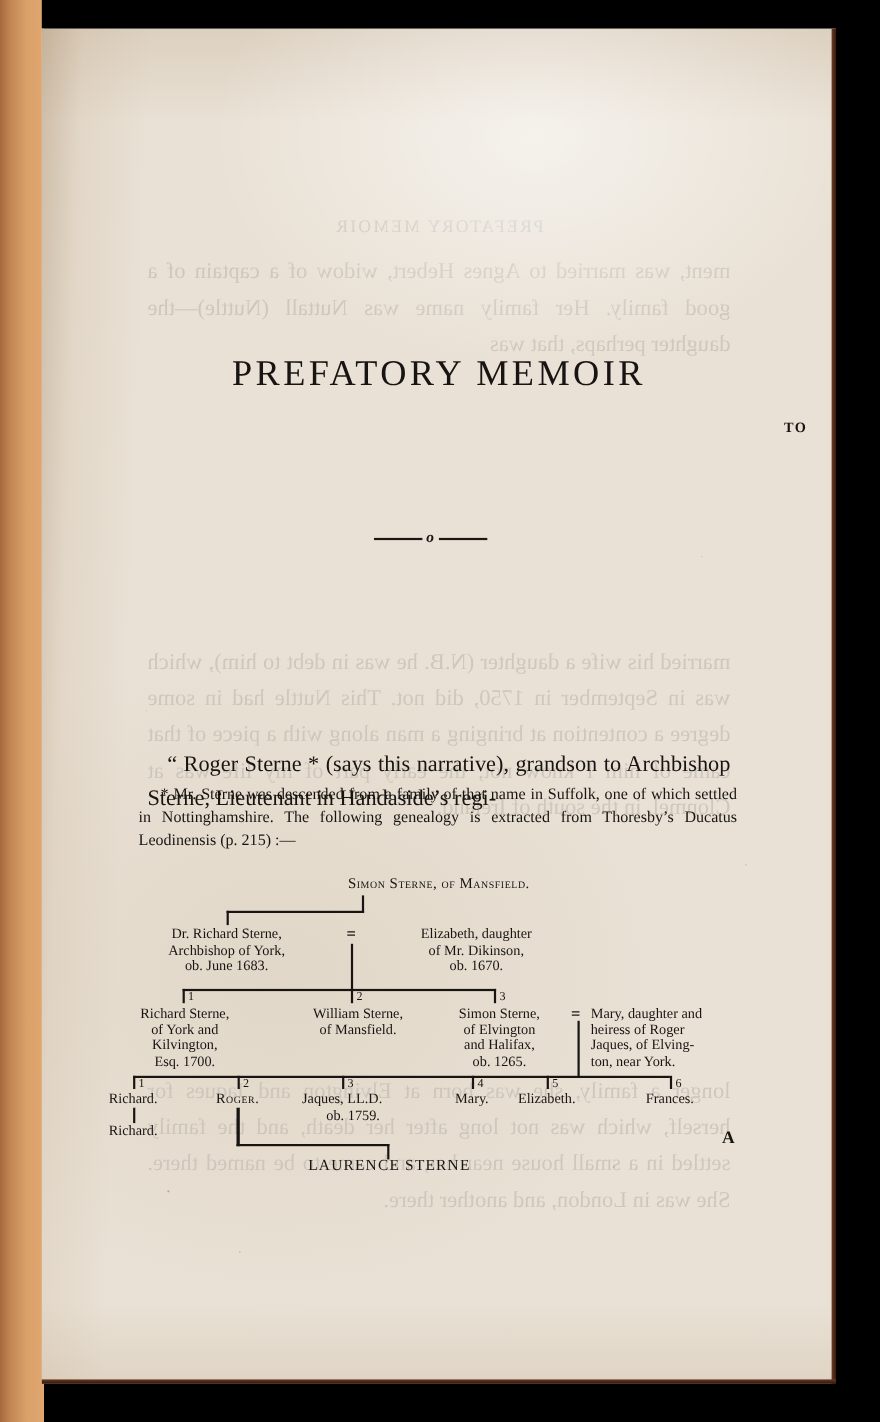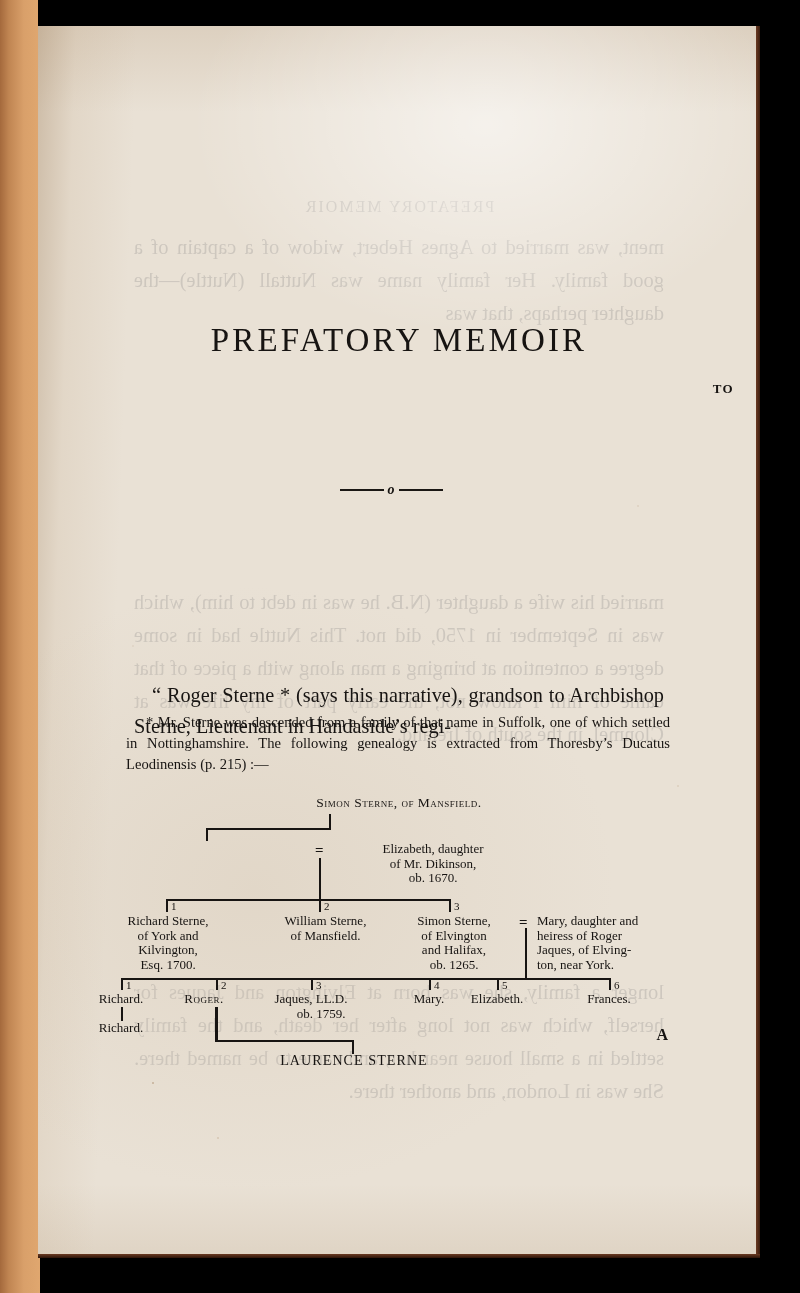--- a/index.html
+++ b/index.html
@@ -123,20 +123,25 @@
         </div>
 
       <div class="tree">
 
         <div class="lbl c scaps" style="left:161px;top:18px;width:400px;font-size:13.5px;">Simon Sterne, of Mansfield.</div>
         <div class="vl" style="left:291px;top:36px;height:16px;"></div>
 
         <div class="hl" style="left:168px;top:50px;width:125px;"></div>
         <div class="vl" style="left:168px;top:50px;height:13px;"></div>
 
+        <div class="lbl c" style="left:68px;top:64px;width:200px;">
+          <div>Dr. Richard Sterne,</div>
+          <div>Archbishop of York,</div>
+          <div>ob. June 1683.</div>
+        </div>
         <div class="eq" style="left:277px;top:64px;">=</div>
         <div class="lbl c" style="left:300px;top:64px;width:190px;">
           <div>Elizabeth, daughter</div>
           <div>of Mr. Dikinson,</div>
           <div>ob. 1670.</div>
         </div>
 
         <div class="vl" style="left:281px;top:80px;height:43px;"></div>
 
         <div class="hl" style="left:128px;top:121px;width:285px;"></div>
@@ -183,21 +188,21 @@
         <div class="vl" style="left:571px;top:200px;height:12px;"></div>
 
         <div class="num" style="left:88px;top:201px;">1</div>
         <div class="num" style="left:183px;top:201px;">2</div>
         <div class="num" style="left:278px;top:201px;">3</div>
         <div class="num" style="left:396px;top:201px;">4</div>
         <div class="num" style="left:464px;top:201px;">5</div>
         <div class="num" style="left:576px;top:201px;">6</div>
 
         <div class="lbl c" style="left:33px;top:214px;width:100px;">Richard.</div>
-        <div class="lbl c scaps" style="left:116px;top:214px;width:100px;font-family:Liberation Serif, serif;">Roger.</div>
+        <div class="lbl c scaps" style="left:128px;top:214px;width:100px;font-family:Liberation Serif, serif;">Roger.</div>
         <div class="lbl c" style="left:213px;top:214px;width:120px;">Jaques, LL.D.</div>
         <div class="lbl c" style="left:223px;top:229px;width:120px;">ob. 1759.</div>
         <div class="lbl c" style="left:346px;top:214px;width:90px;">Mary.</div>
         <div class="lbl c" style="left:409px;top:214px;width:100px;">Elizabeth.</div>
         <div class="lbl c" style="left:521px;top:214px;width:100px;">Frances.</div>
 
         <div class="vl" style="left:83px;top:229px;height:14px;"></div>
         <div class="lbl c" style="left:33px;top:243px;width:100px;">Richard.</div>
 
         <div class="vl" style="left:177px;top:229px;height:35px;width:3px;"></div>

